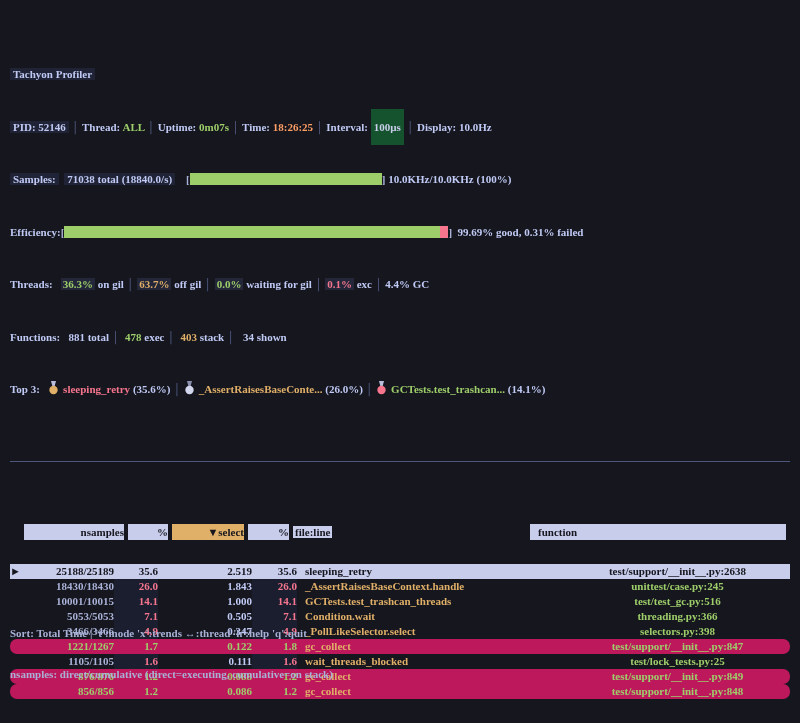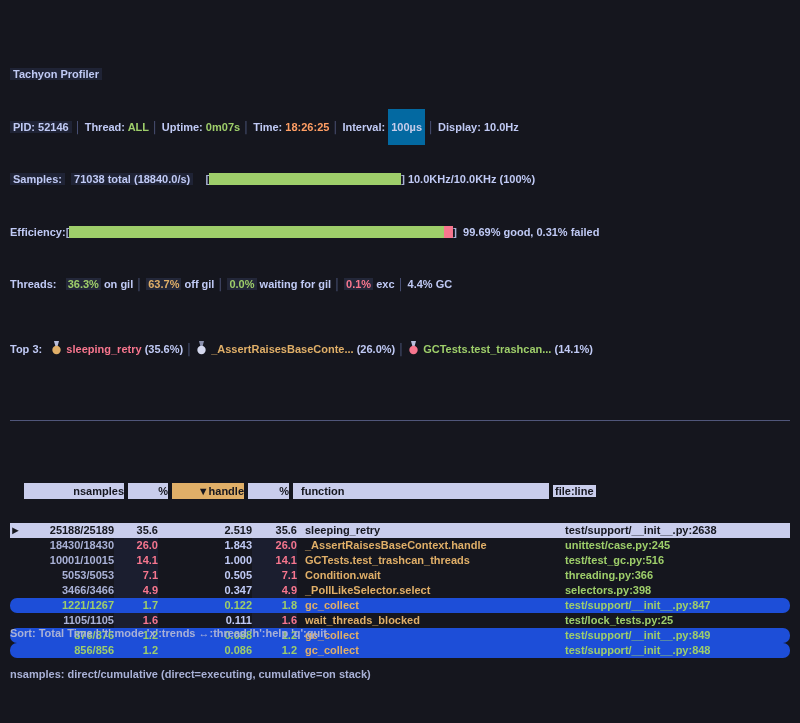--- a/index.html
+++ b/index.html
@@ -1,25 +1,25 @@
 <!DOCTYPE html>
 <html><head>
 <meta charset="utf-8">
 <style>
   html,body{margin:0;padding:0;background:#0f1017;}
   .screen{
     position:relative; width:800px; height:723px; overflow:hidden;
     background:#15161e; color:#c0caf5;
-    font-family:Liberation Sans, sans-serif;
+    font-family:Liberation Serif, serif;
     font-size:11px; font-weight:700; white-space:pre;
   }
   .top{padding:6px 10px 0 10px;}
   .tline{height:16.5px; line-height:16.5px;}
   .chip{background:#1f2335; padding:0 3px;}
-  .ichip{background:#0369a1; padding:12px 3px; color:#c8cdea;}
+  .ichip{background:#14532d; padding:12px 3px; color:#c8cdea;}
   .sep{color:#565f89;}
   .v-fg{color:#c0caf5}.v-red{color:#f7768e}
   .v-green{color:#9ece6a}.v-yellow{color:#e0af68}.v-orange{color:#ff9e64}
   .pbox{background:#232739; padding:0 2px;}
   .bar-track{display:inline-block; height:12px; vertical-align:-2px; background:#2a2e42; overflow:hidden;}
   .bar-track .fill{height:100%; float:left;}
   .f-green{background:#9ece6a;} .f-red{background:#f7768e;}
   .brk{color:#a9b1d6;}
   .medal{display:inline-block; vertical-align:-2px; margin-right:4px;}
 
@@ -33,27 +33,27 @@
   .thead .hc-file{background:transparent; border-right:none; flex:1;}
   .thead .hc-file span{background:#c9cdec; padding:0 2px;}
   .thead .hc-arrow{background:transparent; border-right:none;}
   .trow{display:flex; height:15px; line-height:15px;}
   .c-arrow{width:14px; color:transparent;}
   .c-ns{width:90px; text-align:right; color:#a9b1d6;}
   .c-pct{width:44px; text-align:right; color:#f7768e; background:#1b1e2f;}
   .c-tot{width:76px; text-align:right; color:#c0caf5;padding-left:18px;}
   .c-cum{width:45px; text-align:right; color:#f7768e; background:#1b1e2f;}
   .c-fn{width:252px; padding-left:8px; color:#e0af68; overflow:hidden;}
-  .c-file{flex:1; padding-left:8px; color:#9ece6a; overflow:hidden;}
+  .c-file{flex:1; padding-left:8px; color:#9ece6a; overflow:hidden;text-align:center;}
   .h-ns{width:104px; text-align:right;}
   .h-pct{width:44px; text-align:right;}
   .h-tot{width:76px; text-align:right;}
   .h-cum{width:45px; text-align:right;}
   .h-fn{width:260px; padding-left:8px; text-align:left;}
-  .row-green{background:#1d4ed8;border-radius:7px;}
+  .row-green{background:#be185d;border-radius:7px;}
   .row-green .c-ns,.row-green .c-pct,.row-green .c-tot,.row-green .c-cum{color:#9ece6a;}
   .row-green .c-pct,.row-green .c-cum{background:transparent;}
   .row-selected{background:#c9cdec;}
   .row-selected .c-arrow{color:#15161e;}
   .row-selected .c-ns,.row-selected .c-pct,.row-selected .c-tot,
   .row-selected .c-cum,.row-selected .c-fn,.row-selected .c-file{color:#15161e; background:transparent;}
 
   .footer{position:absolute; left:10px; bottom:17px; color:#a9b1d6;}
   .fline{height:16.5px; line-height:16.5px;}
 </style>
@@ -66,44 +66,45 @@
     <div class="tline"><span class="chip">Tachyon Profiler</span></div>
 
     <div class="tline"><span class="chip"><span>PID:</span><span> </span><span>52146</span></span><span class="sep"> │ </span><span>Thread:</span><span> </span><span class="v-green">ALL</span><span class="sep"> │ </span><span>Uptime:</span><span> </span><span class="v-green">0m07s</span><span class="sep"> │ </span><span>Time:</span><span> </span><span class="v-orange">18:26:25</span><span class="sep"> │ </span><span>Interval:</span><span> </span><span class="ichip">100µs</span><span class="sep"> │ </span><span>Display:</span><span> </span><span>10.0Hz</span></div>
 
     <div class="tline"><span class="chip">Samples:</span><span>  </span><span class="chip">71038 total (18840.0/s)</span><span>    </span><span class="brk">[</span><span class="bar-track" style="width:192px;"><span class="fill f-green" style="width: 100%;"></span></span><span class="brk">]</span><span> </span><span>10.0KHz/10.0KHz (100%)</span></div>
 
     <div class="tline"><span>Efficiency:</span><span class="brk">[</span><span class="bar-track" style="width:384px;"><span class="fill f-green" style="width: 97.7%;"></span><span class="fill f-red" style="width: 2.3%;"></span></span><span class="brk">]</span><span>  </span><span>99.69% good, 0.31% failed</span></div>
 
     <div class="tline"><span>Threads:</span><span>   </span><span class="pbox v-green">36.3%</span><span> on gil</span><span class="sep"> │ </span><span class="pbox v-yellow">63.7%</span><span> off gil</span><span class="sep"> │ </span><span class="pbox v-green">0.0%</span><span> waiting for gil</span><span class="sep"> │ </span><span class="pbox v-red">0.1%</span><span> exc</span><span class="sep"> │ </span><span class="v-fg">4.4%</span><span> GC</span></div>
 
+    <div class="tline"><span>Functions:</span><span>   </span><span class="v-fg">881</span><span> total</span><span class="sep"> │ </span><span class="v-green"> 478</span><span> exec</span><span class="sep"> │ </span><span class="v-yellow"> 403</span><span> stack</span><span class="sep"> │ </span><span class="v-fg">  34</span><span> shown</span></div>
 
     <div class="tline"><span>Top 3:</span><span>   </span><svg class="medal" width="11" height="14" viewBox="0 0 11 14">
           <path d="M3 0 L8 0 L6.6 5.2 L4.4 5.2 Z" fill="#b9bfdc"></path>
           <circle cx="5.5" cy="9" r="4.2" fill="#e0af68"></circle>
         </svg><span class="v-red">sleeping_retry</span><span> </span><span>(35.6%)</span><span class="sep"> │ </span><svg class="medal" width="11" height="14" viewBox="0 0 11 14">
           <path d="M3 0 L8 0 L6.6 5.2 L4.4 5.2 Z" fill="#8a90ad"></path>
           <circle cx="5.5" cy="9" r="4.2" fill="#d4d8ee"></circle>
         </svg><span class="v-yellow">_AssertRaisesBaseConte...</span><span> </span><span>(26.0%)</span><span class="sep"> │ </span><svg class="medal" width="11" height="14" viewBox="0 0 11 14">
           <path d="M3 0 L8 0 L6.6 5.2 L4.4 5.2 Z" fill="#b9bfdc"></path>
           <circle cx="5.5" cy="9" r="4.2" fill="#f7768e"></circle>
         </svg><span class="v-green">GCTests.test_trashcan...</span><span> </span><span>(14.1%)</span></div>
   </div>
 
   <div class="hsep"></div>
 
   <div class="table">
     <div class="thead">
       <div class="hc hc-arrow c-arrow"></div>
       <div class="hc h-ns">nsamples</div>
       <div class="hc h-pct">%</div>
-      <div class="hc h-tot hc-sort">▼handle</div>
+      <div class="hc h-tot hc-sort">▼select</div>
       <div class="hc h-cum">%</div>
+      <div class="hc hc-file"><span>file:line</span></div>
       <div class="hc h-fn">function</div>
-      <div class="hc hc-file"><span>file:line</span></div>
     </div>
     <div><div class="trow row-selected">
       <span class="c-arrow">►</span>
       <span class="c-ns">25188/25189</span>
       <span class="c-pct">35.6</span>
       <span class="c-tot">2.519</span>
       <span class="c-cum">35.6</span>
       <span class="c-fn">sleeping_retry</span>
       <span class="c-file">test/support/__init__.py:2638</span>
     </div><div class="trow">

